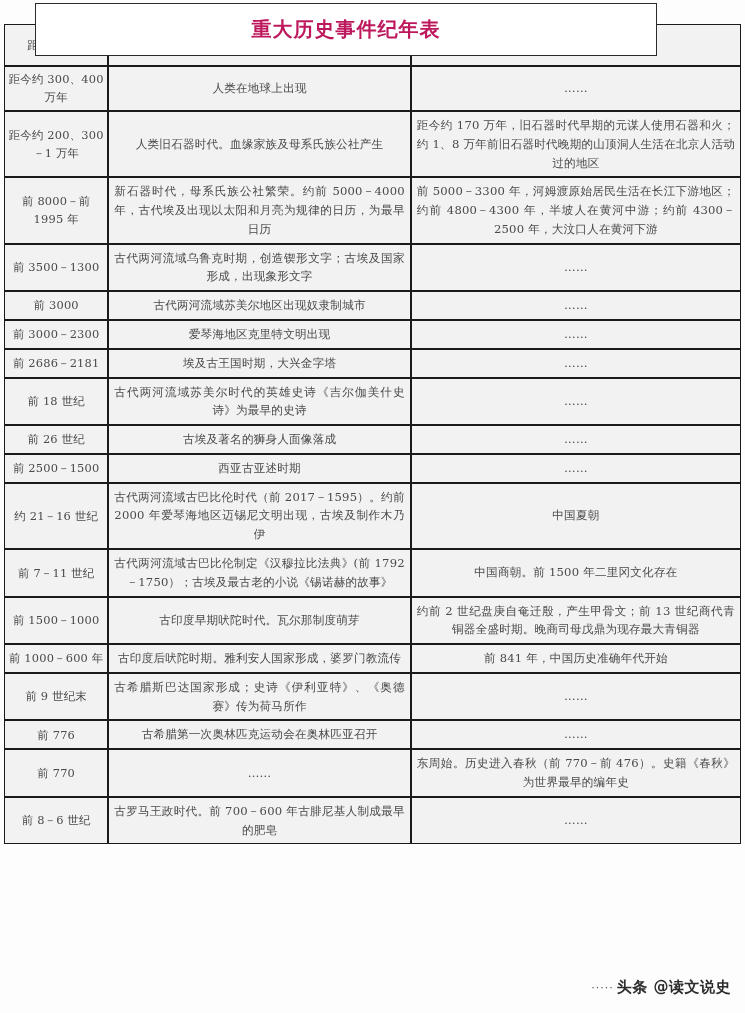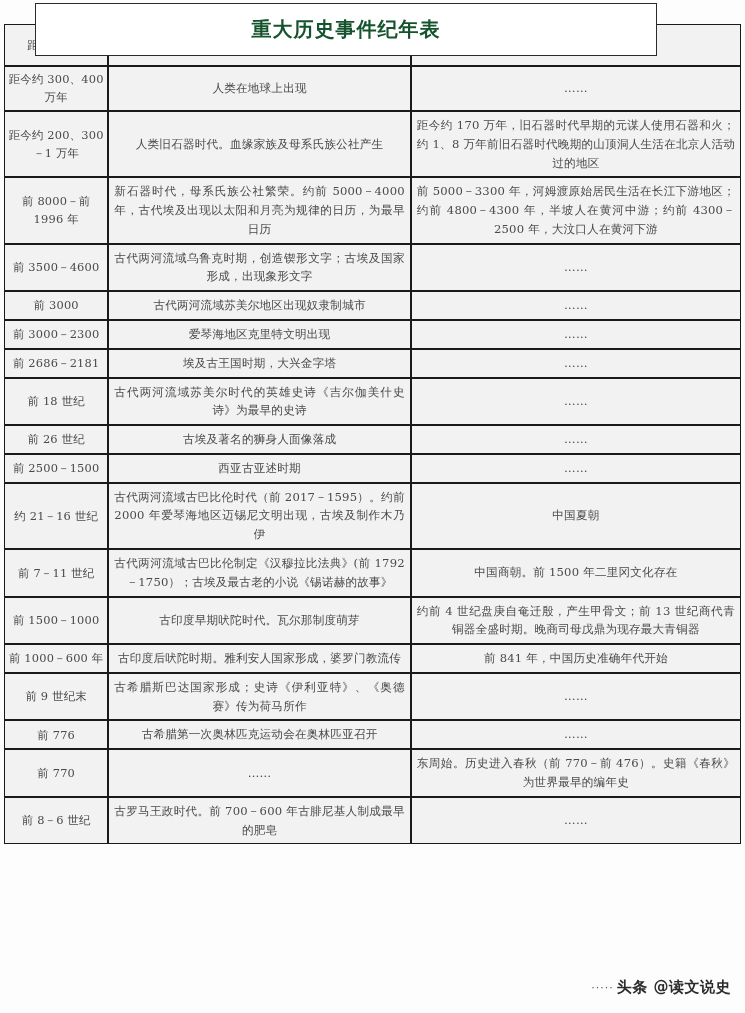--- a/index.html
+++ b/index.html
@@ -87,21 +87,21 @@
     box-sizing: border-box;
     display: flex;
     align-items: center;
     justify-content: center;
     z-index: 30;
   }
   #title-card .title-text {
     font-family: "DejaVu Sans", "Liberation Sans", sans-serif;
     font-weight: bold;
     font-size: 20px;
-    color: #14532d;
+    color: #be185d;
     letter-spacing: 1px;
   }
 
   
   #watermark {
     position: absolute;
     right: 14px;
     bottom: 16px;
     z-index: 25;
     display: flex;
@@ -141,27 +141,27 @@
         <td class="col-china just">……</td>
       </tr>
 
       <tr>
         <td class="col-period">距今约 200、300－1 万年</td>
         <td class="col-world just">人类旧石器时代。血缘家族及母系氏族公社产生</td>
         <td class="col-china just">距今约 170 万年，旧石器时代早期的元谋人使用石器和火；约 1、8 万年前旧石器时代晚期的山顶洞人生活在北京人活动过的地区</td>
       </tr>
 
       <tr>
-        <td class="col-period">前 8000－前 1996 年</td>
+        <td class="col-period">前 8000－前 1995 年</td>
         <td class="col-world just">新石器时代，母系氏族公社繁荣。约前 5000－4000 年，古代埃及出现以太阳和月亮为规律的日历，为最早日历</td>
         <td class="col-china just">前 5000－3300 年，河姆渡原始居民生活在长江下游地区；约前 4800－4300 年，半坡人在黄河中游；约前 4300－2500 年，大汶口人在黄河下游</td>
       </tr>
 
       <tr>
-        <td class="col-period">前 3500－4600</td>
+        <td class="col-period">前 3500－1300</td>
         <td class="col-world just">古代两河流域乌鲁克时期，创造锲形文字；古埃及国家形成，出现象形文字</td>
         <td class="col-china just">……</td>
       </tr>
 
       <tr>
         <td class="col-period">前 3000</td>
         <td class="col-world just">古代两河流域苏美尔地区出现奴隶制城市</td>
         <td class="col-china just">……</td>
       </tr>
 
@@ -205,21 +205,21 @@
 
       <tr>
         <td class="col-period">前 7－11 世纪</td>
         <td class="col-world just">古代两河流域古巴比伦制定《汉穆拉比法典》(前 1792－1750）；古埃及最古老的小说《锡诺赫的故事》</td>
         <td class="col-china just">中国商朝。前 1500 年二里冈文化存在</td>
       </tr>
 
       <tr>
         <td class="col-period">前 1500－1000</td>
         <td class="col-world just">古印度早期吠陀时代。瓦尔那制度萌芽</td>
-        <td class="col-china just">约前 4 世纪盘庚自奄迁殷，产生甲骨文；前 13 世纪商代青铜器全盛时期。晚商司母戊鼎为现存最大青铜器</td>
+        <td class="col-china just">约前 2 世纪盘庚自奄迁殷，产生甲骨文；前 13 世纪商代青铜器全盛时期。晚商司母戊鼎为现存最大青铜器</td>
       </tr>
 
 
       <tr>
         <td class="col-period">前 1000－600 年</td>
         <td class="col-world just">古印度后吠陀时期。雅利安人国家形成，婆罗门教流传</td>
         <td class="col-china just">前 841 年，中国历史准确年代开始</td>
       </tr>
 
       <tr>

